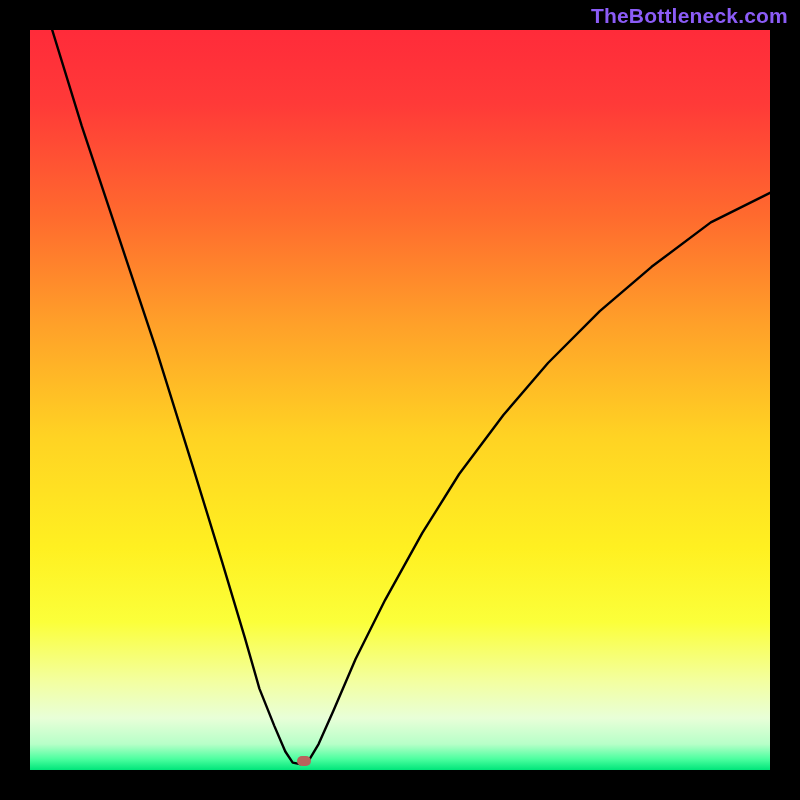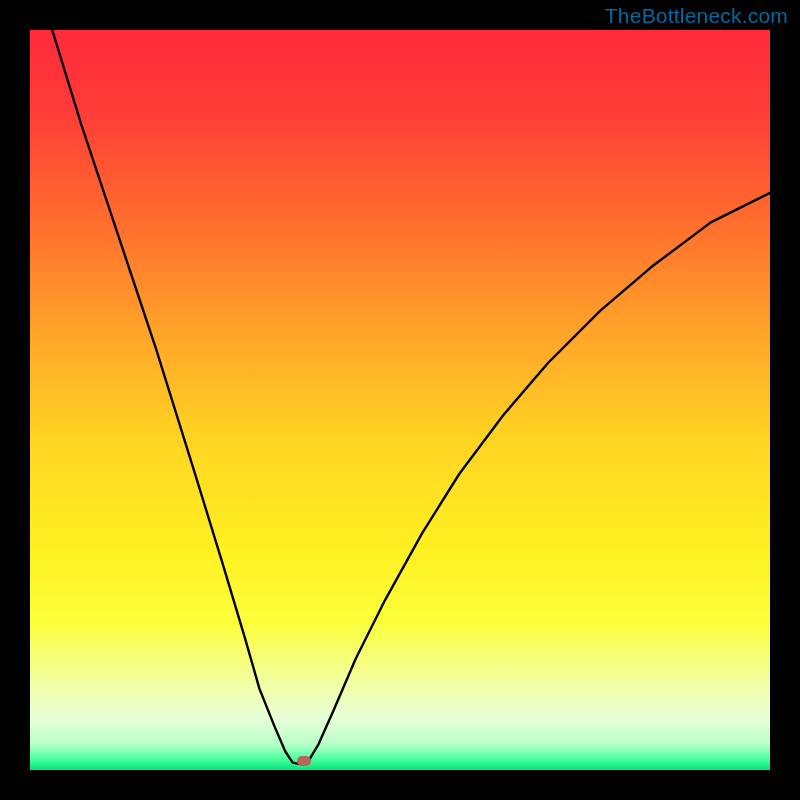--- a/index.html
+++ b/index.html
@@ -14,23 +14,23 @@
   .frame {
     position: relative;
     width: 800px;
     height: 800px;
     background: #000;
   }
   .watermark {
     position: absolute;
     top: 4px;
     right: 12px;
-    color: #0369a1;
+    color: #8b5cf6;
     font-size: 21px;
-    font-weight: 400;
+    font-weight: 700;
     letter-spacing: 0.2px;
     user-select: none;
   }
   .plot {
     position: absolute;
     left: 30px;
     top: 30px;
     width: 740px;
     height: 740px;
   }

